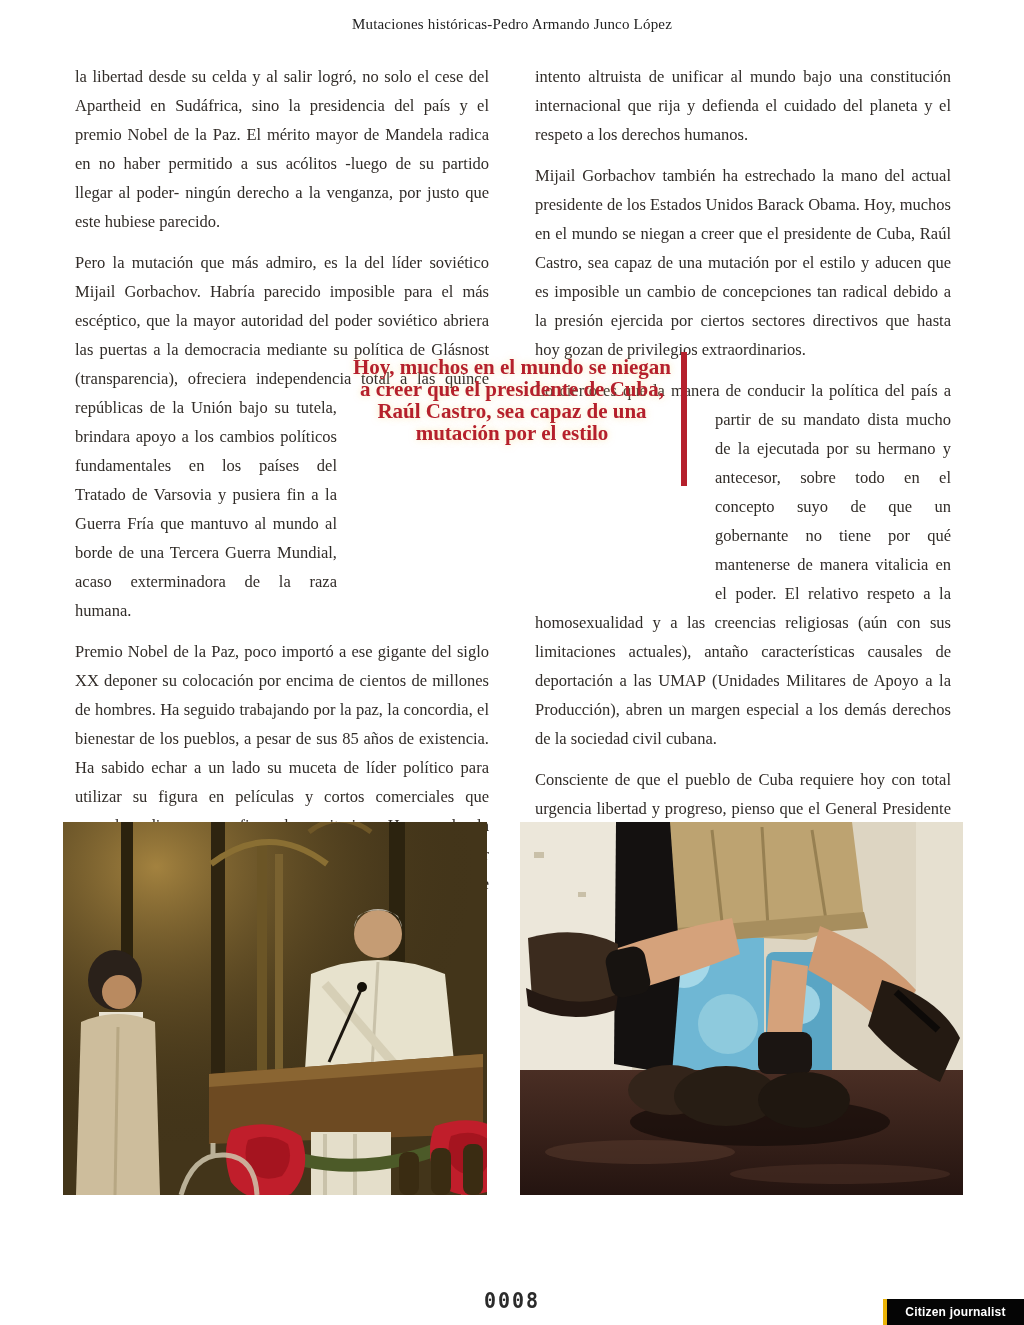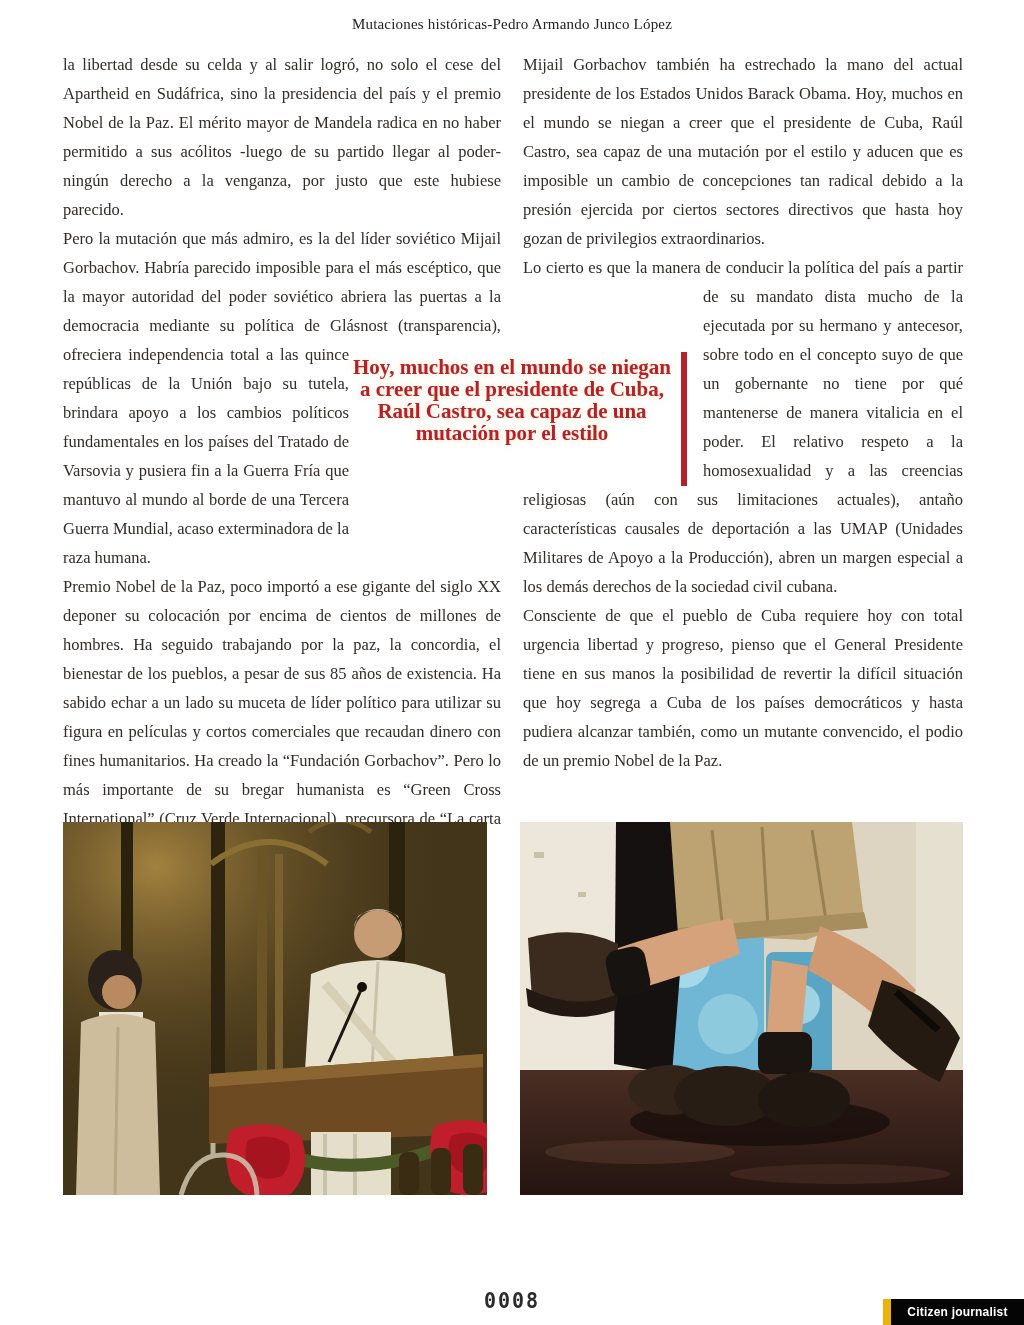--- a/index.html
+++ b/index.html
@@ -8,21 +8,21 @@
     font-family:"Liberation Serif",serif;color:#2f2b28;
   }
   .running-head{
     position:absolute;top:16px;left:0;width:1024px;text-align:center;
     font-size:15px;color:#232323;letter-spacing:.2px;
   }
   .col{
     position:absolute;top:50px;font-size:16.5px;line-height:29px;
     text-align:justify;hyphens:auto;color:#312c28;
   }
-  .col p{margin:0;}
+  .col p{margin:12px;}
   .col-left{left:63px;width:438px;}
   .col-right{left:523px;width:440px;}
   .pq-spacer-r{float:right;width:152px;height:176px;}
   .pq-spacer-l{float:left;width:180px;height:176px;}
   .pullquote{
     position:absolute;left:346px;top:356px;width:332px;
     font-size:21px;line-height:22px;font-weight:bold;text-align:center;
     color:var(--accent,#b5202c);
     text-shadow:0 0 7px rgba(246,214,130,.55);
   }
@@ -43,37 +43,38 @@
   }
   .page-number{
     position:absolute;left:0;top:1289px;width:1024px;text-align:center;
     font-family:"DejaVu Sans Mono",monospace;font-size:20px;font-weight:bold;
     letter-spacing:2px;color:#2b2b2b;transform:scaleY(1.05);
   }
   .badge{
     position:absolute;right:0;top:1299px;width:141px;height:26px;
     background:#050505;color:#ffffff;display:flex;align-items:center;justify-content:center;
     font-family:"Liberation Sans",sans-serif;font-size:12px;font-weight:bold;
-    border-left:8px solid #eab308;box-sizing:border-box;letter-spacing:.2px;
+    border-left:4px solid #eab308;box-sizing:border-box;letter-spacing:.2px;
   }
 </style>
 </head>
 <body>
 
 <div class="page">
 
   <div class="running-head">Mutaciones históricas-Pedro Armando Junco López</div>
 
   <div class="col col-left">
     <p><span>la libertad desde su celda y al salir logró, no solo el cese del Apartheid en Sudáfrica, sino la presidencia del país y el premio Nobel de la Paz. El mérito mayor de Mandela radica en no haber permitido a sus acólitos -luego de su partido llegar al poder- ningún derecho a la venganza, por justo que este hubiese parecido.</span></p>
     <p><span>Pero la mutación que más admiro, es la del líder soviético Mijail Gorbachov. Habría parecido imposible para el más escéptico, que la mayor autoridad del poder soviético abriera las puertas a la democracia mediante su política de Glásnost (transparencia), ofreciera independencia total a las quince </span><span class="pq-spacer-r"></span><span>repúblicas de la Unión bajo su tutela, brindara apoyo a los cambios políticos fundamentales en los países del Tratado de Varsovia y pusiera fin a la Guerra Fría que mantuvo al mundo al borde de una Tercera Guerra Mundial, acaso exterminadora de la raza humana.</span></p>
     <p><span>Premio Nobel de la Paz, poco importó a ese gigante del siglo XX deponer su colocación por encima de cientos de millones de hombres. Ha seguido trabajando por la paz, la concordia, el bienestar de los pueblos, a pesar de sus 85 años de existencia. Ha sabido echar a un lado su muceta de líder político para utilizar su figura en películas y cortos comerciales que recaudan dinero con fines humanitarios. Ha creado la “Fundación Gorbachov”. Pero lo más importante de su bregar humanista es “Green Cross International” (Cruz Verde Internacional), precursora de “La carta de la Tierra”,</span></p>
   </div>
 
   <div class="col col-right">
+    <p><span>intento altruista de unificar al mundo bajo una constitución internacional que rija y defienda el cuidado del planeta y el respeto a los derechos humanos.</span></p>
     <p><span>Mijail Gorbachov también ha estrechado la mano del actual presidente de los Estados Unidos Barack Obama. Hoy, muchos en el mundo se niegan a creer que el presidente de Cuba, Raúl Castro, sea capaz de una mutación por el estilo y aducen que es imposible un cambio de concepciones tan radical debido a la presión ejercida por ciertos sectores directivos que hasta hoy gozan de privilegios extraordinarios.</span></p>
     <p><span>Lo cierto es que la manera de conducir la política del país </span><span class="pq-spacer-l"></span><span>a partir de su mandato dista mucho de la ejecutada por su hermano y antecesor, sobre todo en el concepto suyo de que un gobernante no tiene por qué mantenerse de manera vitalicia en el poder. El relativo respeto a la homosexualidad y a las creencias religiosas (aún con sus limitaciones actuales), antaño características causales de deportación a las UMAP (Unidades Militares de Apoyo a la Producción), abren un margen especial a los demás derechos de la sociedad civil cubana.</span></p>
     <p><span>Consciente de que el pueblo de Cuba requiere hoy con total urgencia libertad y progreso, pienso que el General Presidente tiene en sus manos la posibilidad de revertir la difícil situación que hoy segrega a Cuba de los países democráticos y hasta pudiera alcanzar también, como un mutante convencido, el podio de un premio Nobel de la Paz.</span></p>
   </div>
 
   <div class="pullquote">Hoy, muchos en el mundo se niegan a creer que el presidente de Cuba, Raúl Castro, sea capaz de una mutación por el estilo</div>
   <div class="pullquote-bar"></div>
 
   <figure class="photo photo-left">
     <svg width="424" height="373" viewBox="0 0 424 373" xmlns="http://www.w3.org/2000/svg">

